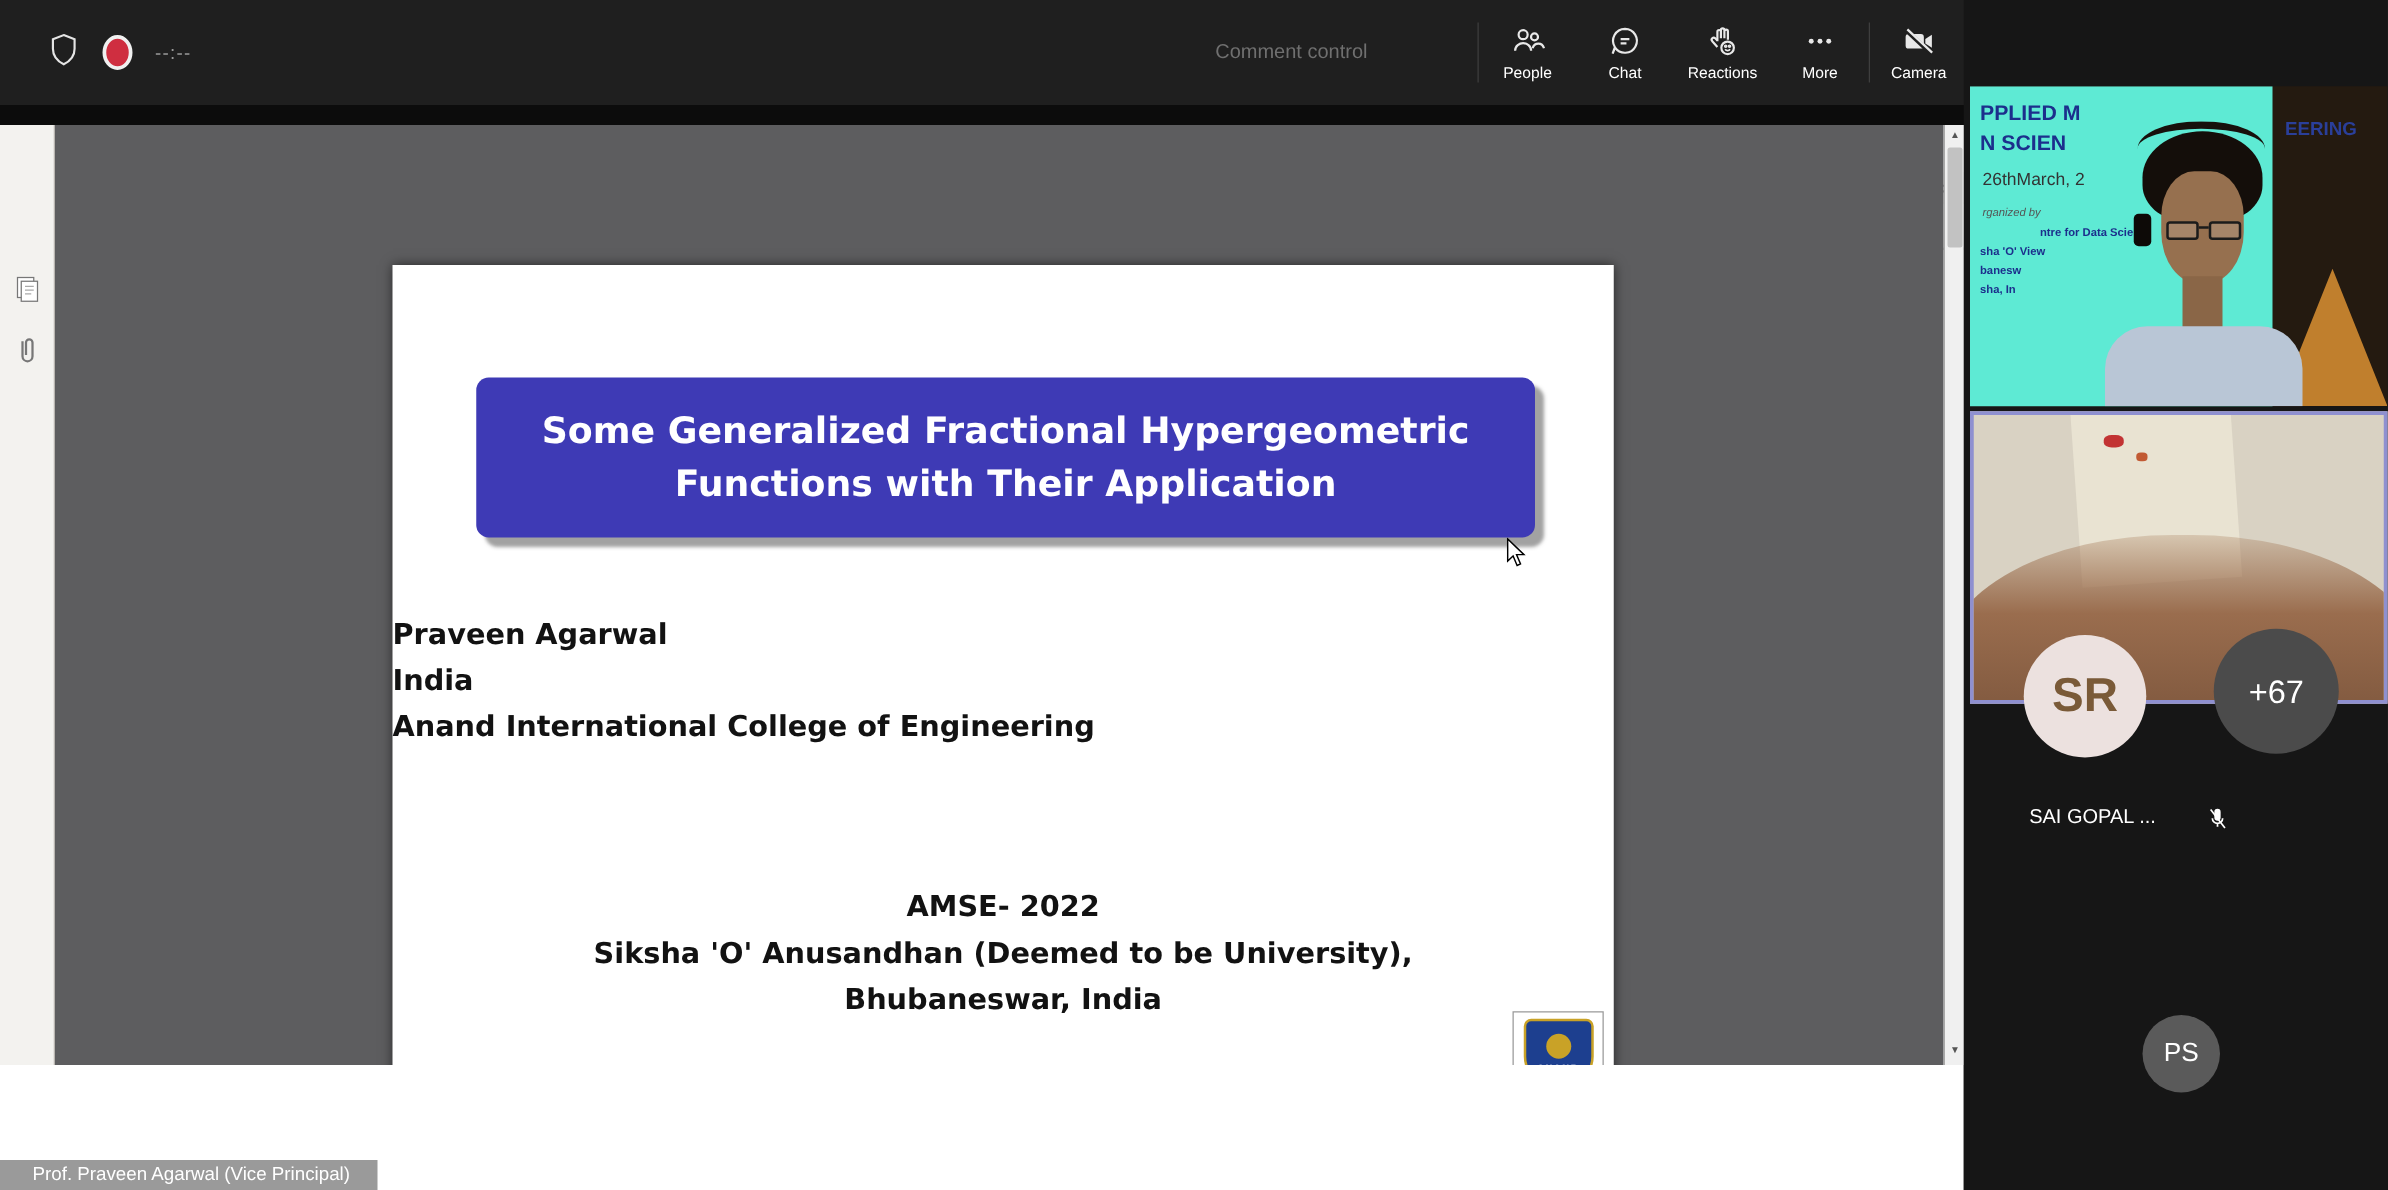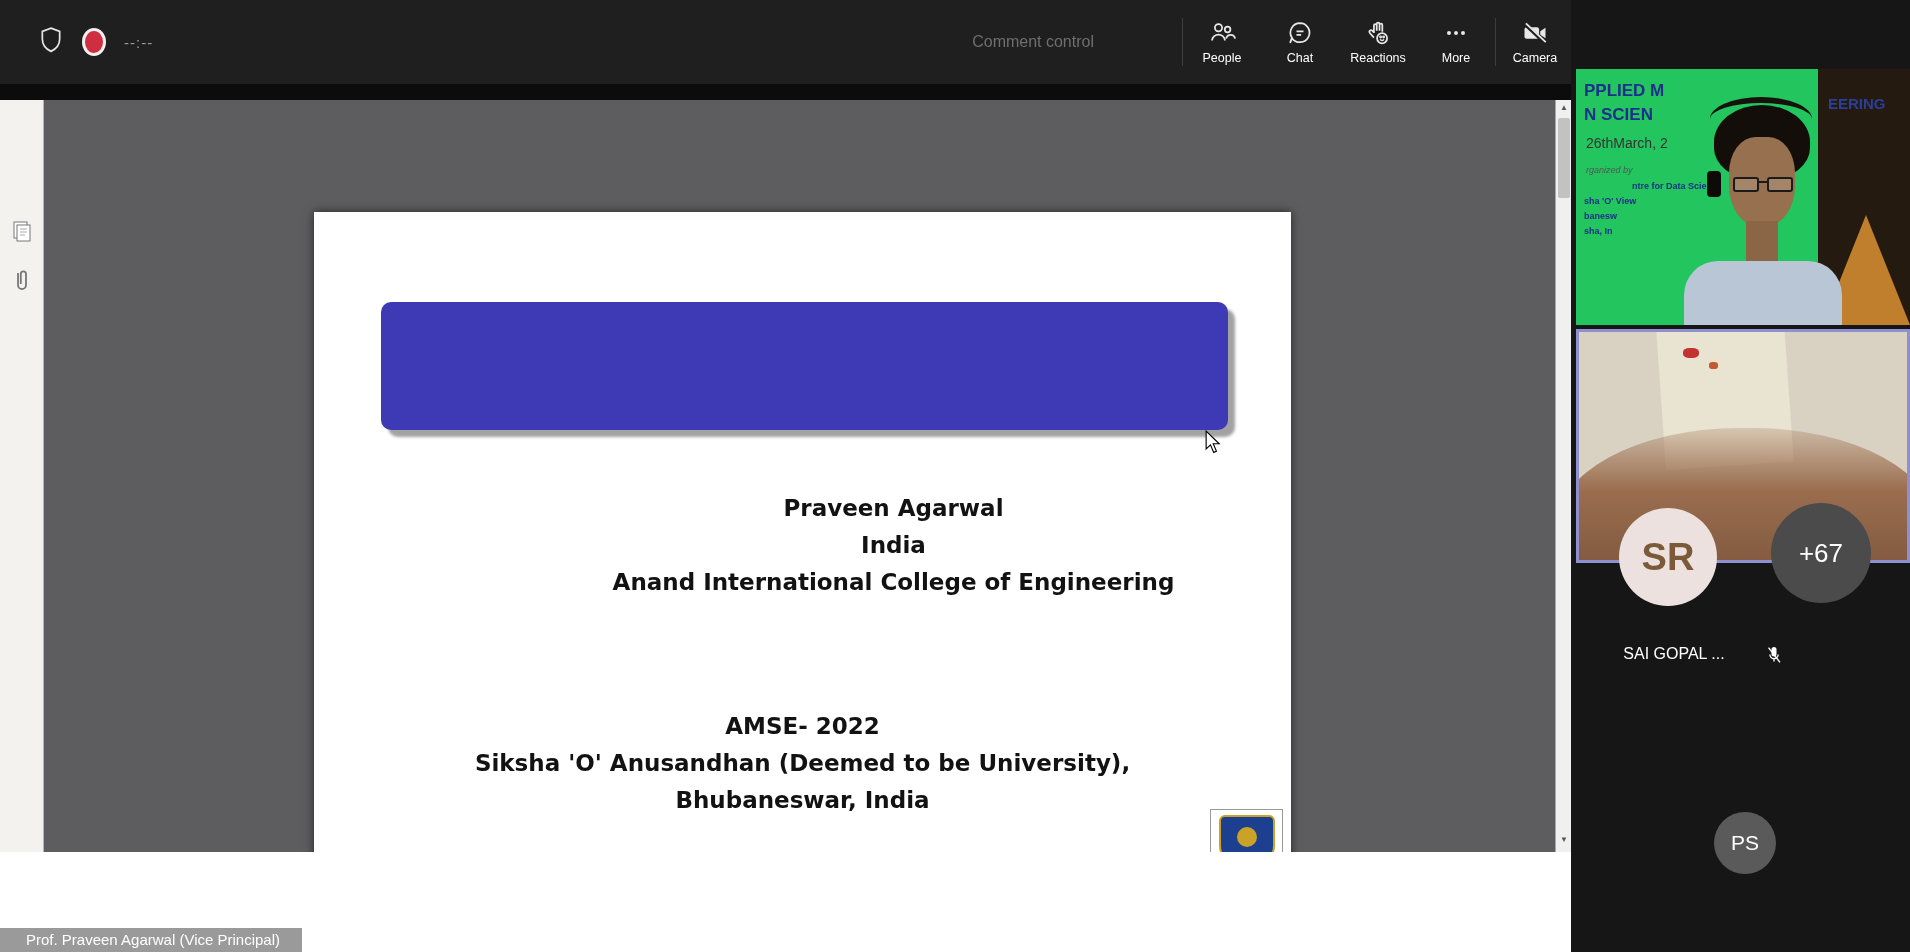--- a/index.html
+++ b/index.html
@@ -69,40 +69,40 @@
   .sb-thumb { position:absolute; left:2px; top:18px; width:12px; height:80px; background:#c2c2c2; border-radius:2px; }
   .sb-down { position:absolute; bottom:4px; left:0; }
 
   
   .page { left:270px; top:112px; width:977px; height:731px; background:#fff;
     box-shadow:0 0 9px rgba(0,0,0,.6); font-family:"DejaVu Sans", sans-serif; }
   .title-box { left:67px; top:90px; width:847px; height:128px; background:#3e3ab5; border-radius:10px;
     box-shadow:7px 7px 3px rgba(70,70,70,.5);
     display:flex; flex-direction:column; align-items:center; justify-content:center;
     color:#fff; font-weight:bold; font-size:29px; line-height:43px; text-align:center; }
-  .author-blk { left:0; top:278px; width:1159px; text-align:center; color:#121212;
+  .author-blk { left:0; top:278px; width:1159px; text-align:left; color:#121212;
     font-weight:bold; font-size:23px; line-height:37px; }
   .event-blk { left:0; top:496px; width:977px; text-align:center; color:#121212;
     font-weight:bold; font-size:23px; line-height:37px; }
   .logo { left:896px; top:597px; width:73px; height:67px; background:#fff; border:1px solid #999;
     display:flex; align-items:center; justify-content:center; }
   .logo-shield { width:56px; height:55px; background:#1d3f8f; border-radius:6px 6px 45% 45%;
     border:2px solid #c9a227; display:flex; flex-direction:column; align-items:center; justify-content:center; }
   .logo-shield .gold { width:20px; height:20px; border-radius:50%; background:#c9a227; }
   .logo-shield .lbl { color:#fff; font-size:7px; font-weight:bold; letter-spacing:1px; margin-top:4px; }
   .cursor { left:890px; top:218px; }
 
   
   .presenter { left:0; top:928px; width:302px; height:24px; background:rgba(125,125,125,.78);
     color:#fff; font-size:15px; line-height:24px; padding-left:26px; }
 
   
   .sidebar { left:1571px; top:0; width:339px; height:952px; background:#161616; }
   .tile1 { position:absolute; left:5px; top:69px; width:334px; height:256px; overflow:hidden; background:#241a10; }
-  .t1-banner { position:absolute; left:0; top:0; width:242px; height:319px; background:#22c55e;text-align:right; }
+  .t1-banner { position:absolute; left:0; top:0; width:242px; height:319px; background:#5eead4;text-align:right; }
   .t1-line { position:absolute; color:#1c2f8c; font-weight:bold; white-space:nowrap; }
   .temple { position:absolute; left:246px; top:146px; width:88px; height:110px; background:#c07f2d;
     clip-path:polygon(50% 0, 100% 100%, 0 100%); }
   .hair { position:absolute; left:138px; top:36px; width:96px; height:74px; background:#140e0a;
     border-radius:50% 50% 42% 42%; }
   .headband { position:absolute; left:134px; top:28px; width:102px; height:44px;
     border-top:6px solid #17110c; border-radius:50%; }
   .face { position:absolute; left:153px; top:68px; width:66px; height:90px; background:#96704f; border-radius:40% 40% 46% 46%; }
   .glass { position:absolute; top:108px; width:26px; height:15px; border:2px solid #1b1b1b; border-radius:3px; background:rgba(255,255,255,.15); }
   .bridge { position:absolute; left:183px; top:112px; width:8px; height:2px; background:#1b1b1b; }
@@ -377,20 +377,22 @@
   <span class="abs rail-ico" style="top:168px;">
     <svg width="22" height="26" viewBox="0 0 22 26">
         <path d="M7 5 v12 a4 4 0 0 0 8 0 V6 a2.6 2.6 0 0 0 -5.2 0 v10" fill="none" stroke="#777" stroke-width="1.8"></path>
       </svg>
   </span>
 </div>
 
 <div class="abs doc-area">
   <div class="abs page">
     <div class="abs title-box">
+      <span>Some Generalized Fractional Hypergeometric</span>
+      <span>Functions with Their Application</span>
     </div>
     <span class="abs cursor">
       <svg width="18" height="24" viewBox="0 0 14 21">
           <path d="M1 1 L1 16.5 L4.8 13 L7.6 19.6 L10 18.5 L7.2 12 L12.4 12 Z" fill="#fff" stroke="#000" stroke-width="1"></path>
         </svg>
     </span>
     <div class="abs author-blk">
       <div>Praveen Agarwal</div>
       <div>India</div>
       <div>Anand International College of Engineering</div>

